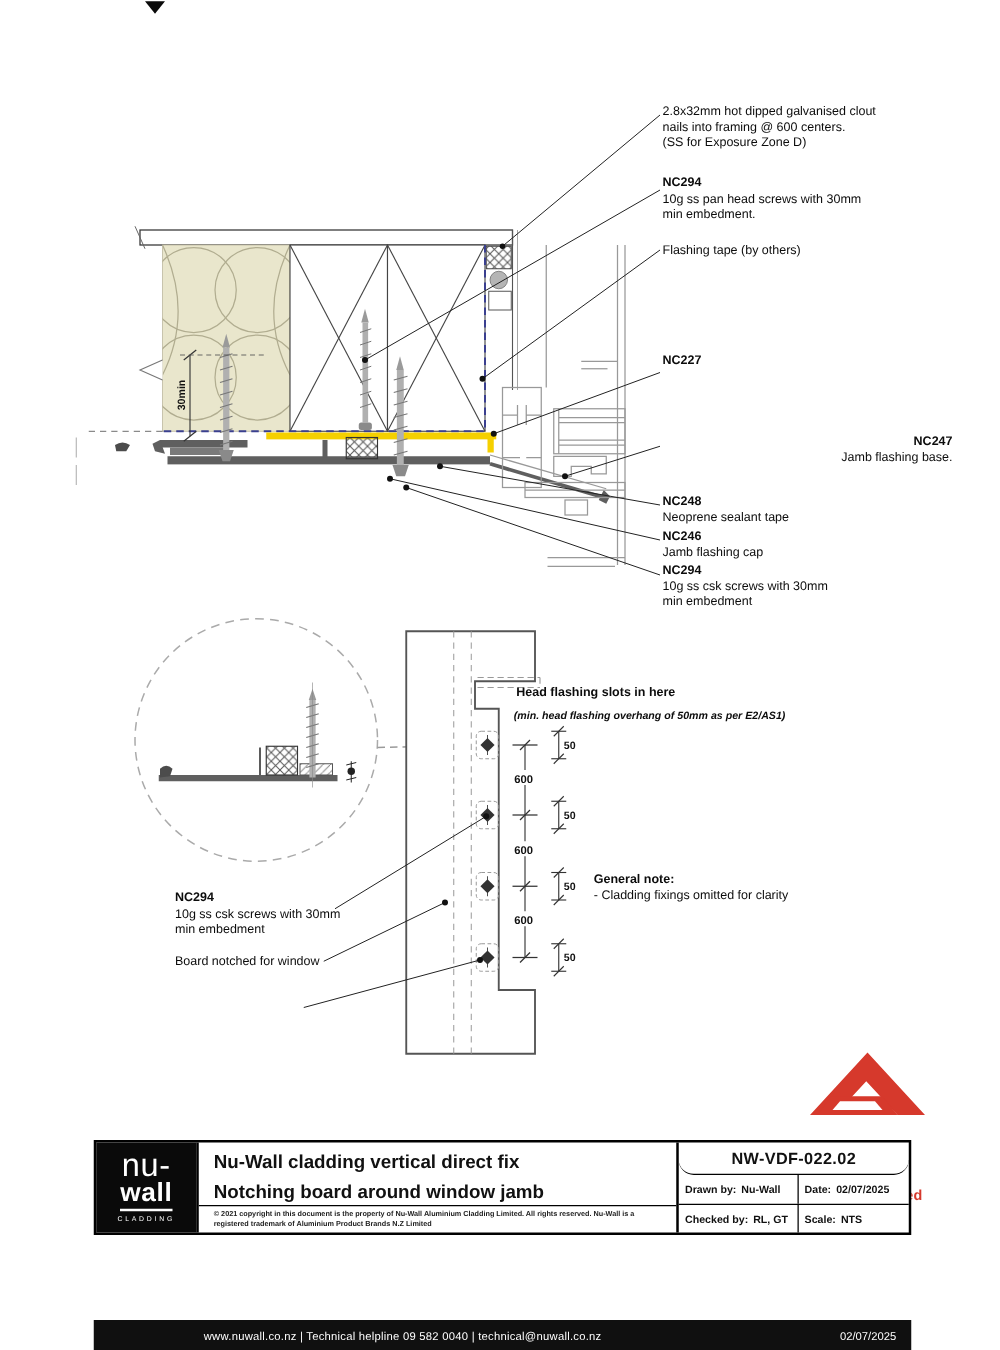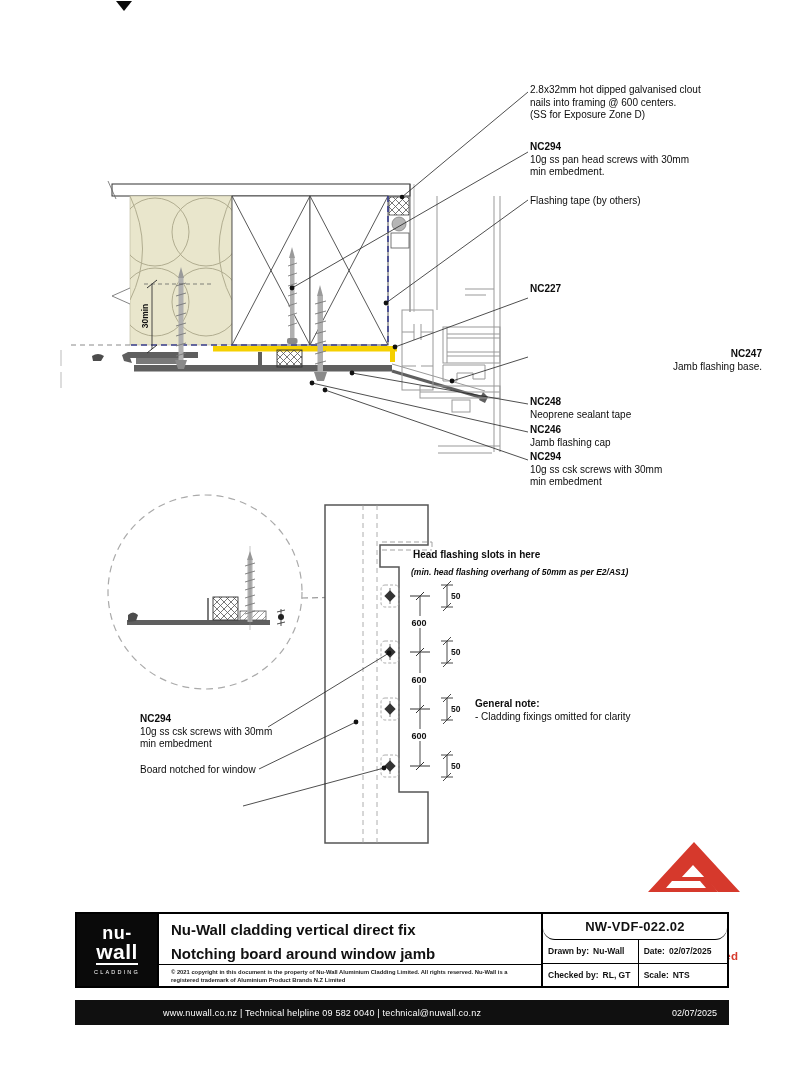--- a/index.html
+++ b/index.html
@@ -13,41 +13,41 @@
   
   .branz{position:absolute;left:626px;top:840px;width:122px;z-index:2;text-align:center;}
   .branz-row{font-size:11.5px;font-weight:bold;color:#3d3d3d;letter-spacing:.2px;margin-top:48px;}
   .branz-row .red{color:#d6392c;}
   .branz-no{font-size:7px;color:#555;margin-top:1px;}
   
   .tblock{position:absolute;left:75px;top:912px;width:654px;height:76px;z-index:2;
           display:flex;border:2px solid #000;box-sizing:border-box;background:#fff;}
   .tb-logo{width:80px;background:#0a0a0a;color:#fff;display:flex;flex-direction:column;
            align-items:center;justify-content:center;}
-  .tb-logo .nu{font-size:18px;font-weight:bold;line-height:.92;letter-spacing:.5px;}
+  .tb-logo .nu{font-size:26px;font-weight:normal;line-height:.92;letter-spacing:.5px;}
   .tb-logo .wall{font-size:21px;font-weight:bold;line-height:.92;letter-spacing:.5px;
                  border-bottom:2px solid #fff;padding-bottom:2px;}
   .tb-logo .sub{font-size:5.5px;letter-spacing:2.2px;margin-top:4px;}
   .tb-mid{flex:1;border-left:2px solid #000;border-right:2px solid #000;
           display:flex;flex-direction:column;min-width:0;}
   .tb-titles{flex:1;padding:7px 0 0 12px;}
   .tb-title{font-size:15px;font-weight:bold;}
   .tb-title + .tb-title{margin-top:7px;}
   .tb-copy{border-top:1.5px solid #000;font-size:5.8px;font-weight:bold;
            padding:3px 10px 2px 12px;line-height:1.4;color:#222;}
   .tb-right{width:184px;display:flex;flex-direction:column;font-size:8.5px;}
   .tb-doc{height:25px;border-bottom:1.5px solid #000;display:flex;align-items:center;
           justify-content:center;font-size:13px;font-weight:bold;letter-spacing:.3px;border-radius:12px;}
   .tb-row{flex:1;display:flex;}
   .tb-row.first{border-bottom:1.5px solid #000;}
   .tb-cell{display:flex;align-items:center;gap:4px;padding:0 5px;font-weight:bold;box-sizing:border-box;}
   .tb-cell.l{width:52%;border-right:1.5px solid #000;}
   .tb-cell.r{flex:1;}
   
-  .footer{position:absolute;left:75px;top:1000px;width:654px;height:25px;background:#101010;
+  .footer{position:absolute;left:75px;top:1056px;width:654px;height:25px;background:#101010;
           color:#fff;display:flex;align-items:center;font-size:9px;z-index:2;}
   .footer-text{margin-left:88px;letter-spacing:.2px;}
   .footer-date{margin-left:auto;margin-right:12px;}
 </style>
 </head>
 <body>
 
 <div class="sheet">
 
 <svg class="lines" width="800" height="1080" viewBox="0 0 800 1080">

